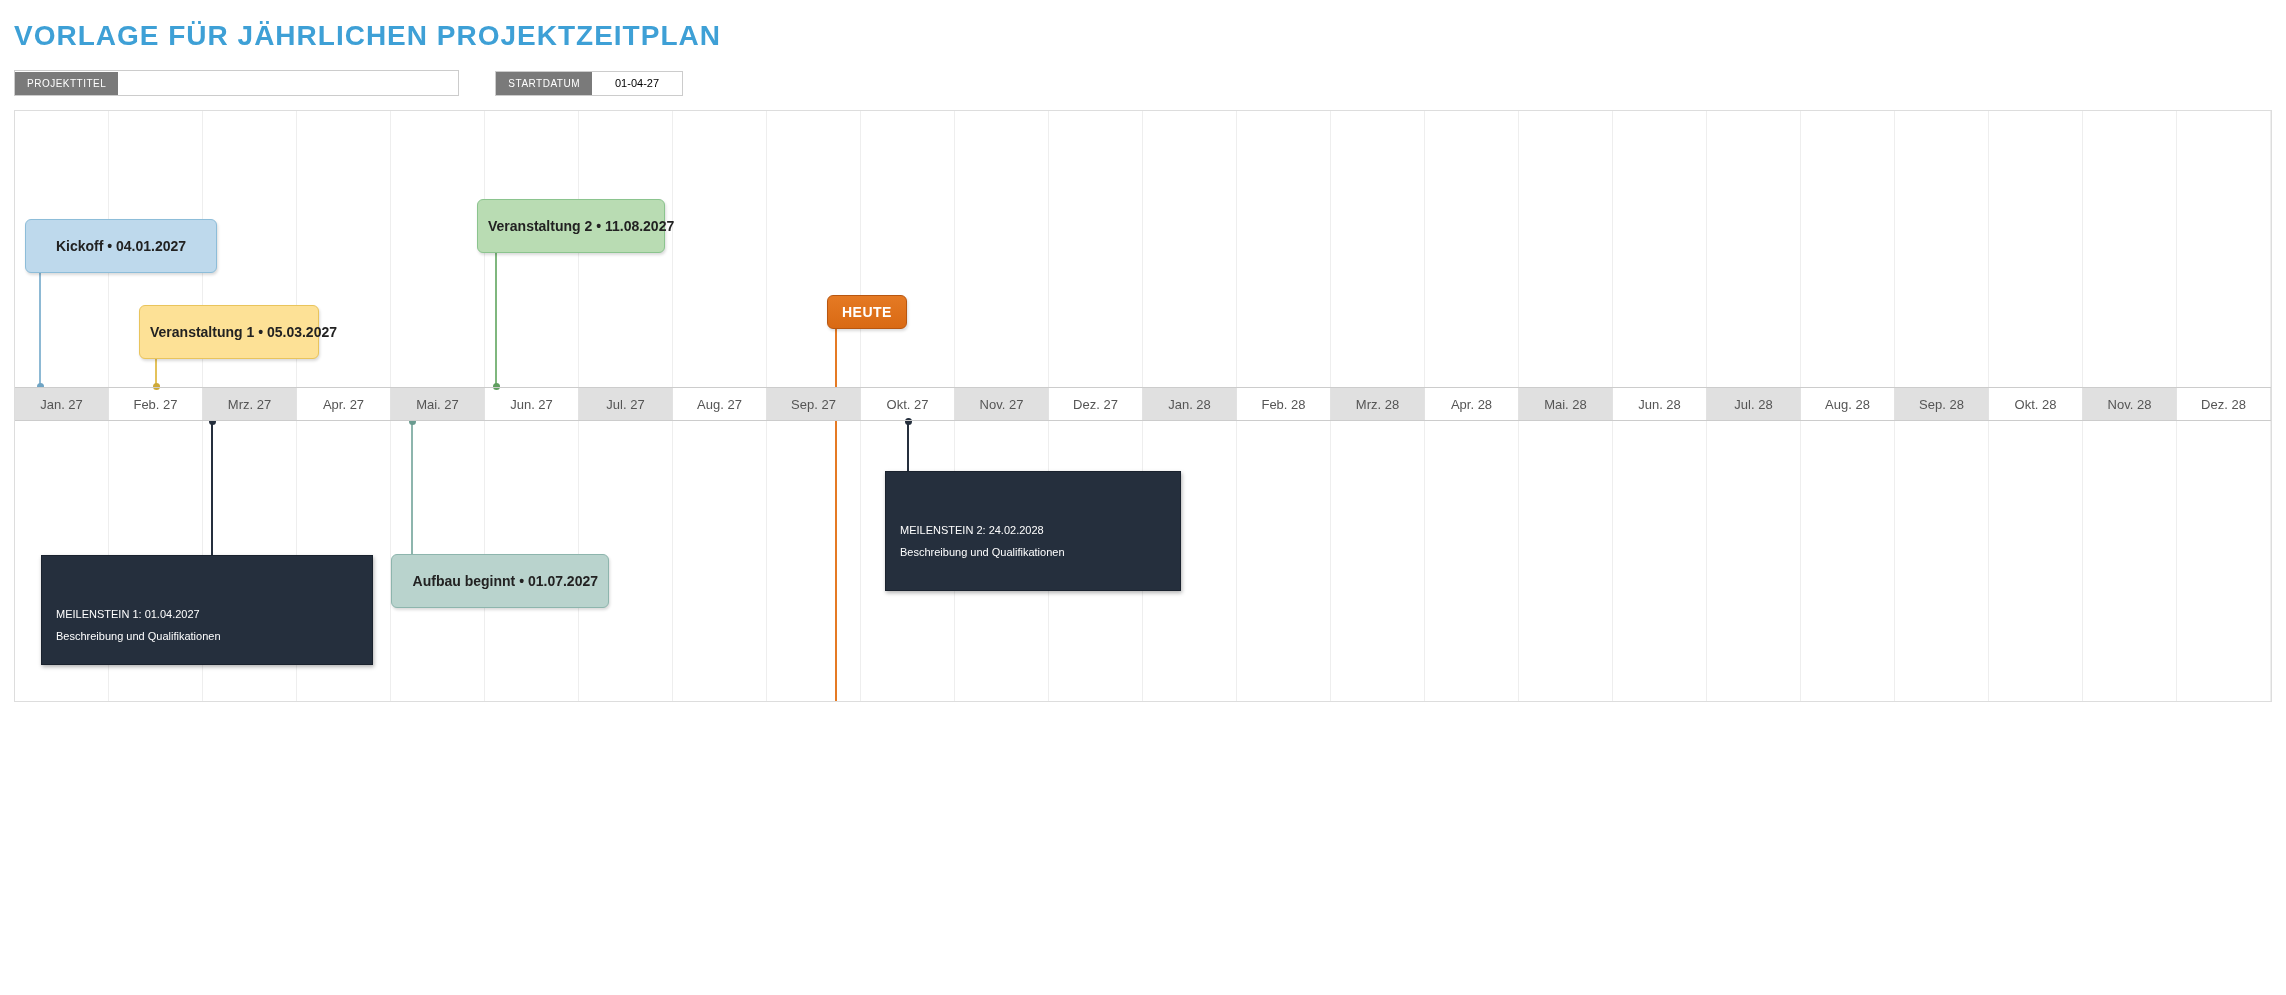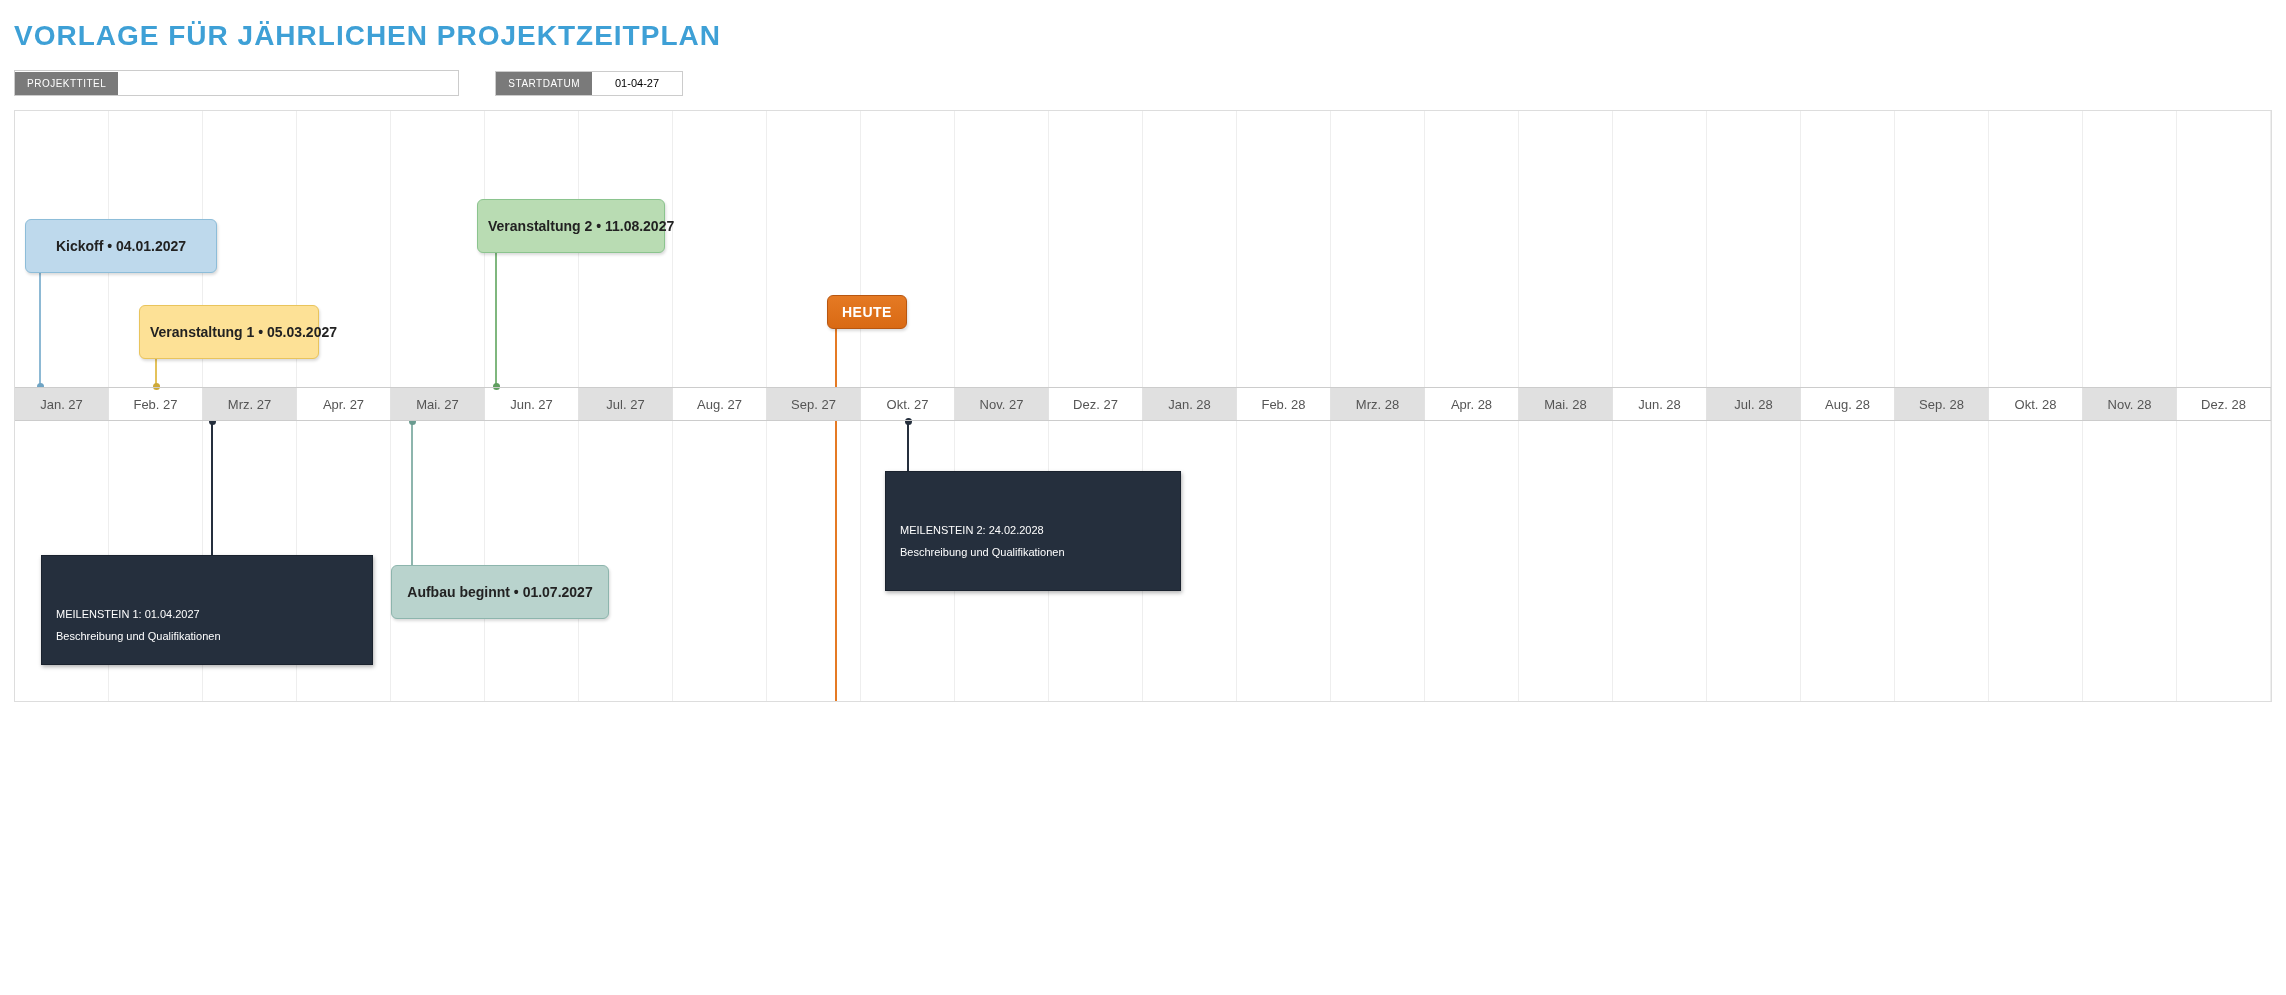--- a/index.html
+++ b/index.html
@@ -150,19 +150,19 @@
       <div class="month shaded">Sep. 28</div>
       <div class="month">Okt. 28</div>
       <div class="month shaded">Nov. 28</div>
       <div class="month">Dez. 28</div>
     </div>
 
   <div class="milestone" style="left:26px; top:444px; width:332px; height:110px;">
     <div class="m-title">MEILENSTEIN 1: 01.04.2027</div>
     <div class="m-desc">Beschreibung und Qualifikationen</div>
   </div>
-  <div class="bubble teal" style="left:376px; top:454px; width:218px; text-align:center; padding:18px 10px;">Aufbau beginnt • 01.07.2027</div>
+  <div class="bubble teal" style="left:376px; top:443px; width:218px; text-align:right; padding:18px 10px;">Aufbau beginnt • 01.07.2027</div>
   <div class="milestone" style="left:870px; top:360px; width:296px; height:120px;">
     <div class="m-title">MEILENSTEIN 2: 24.02.2028</div>
     <div class="m-desc">Beschreibung und Qualifikationen</div>
   </div>
 
 </div>
 
 </body></html>

